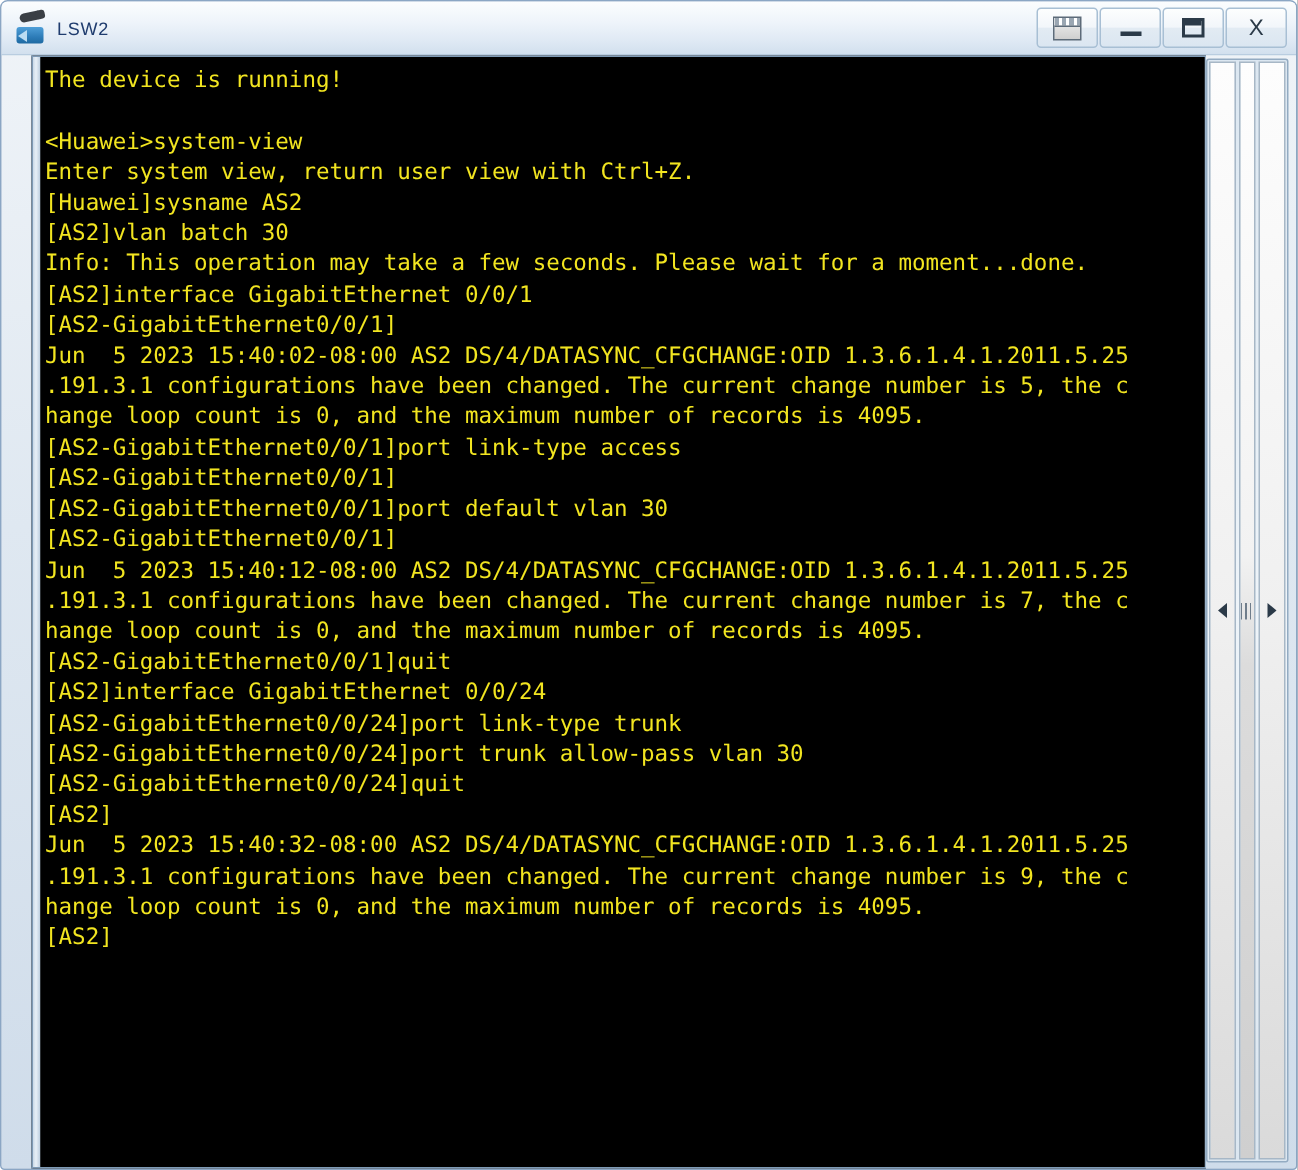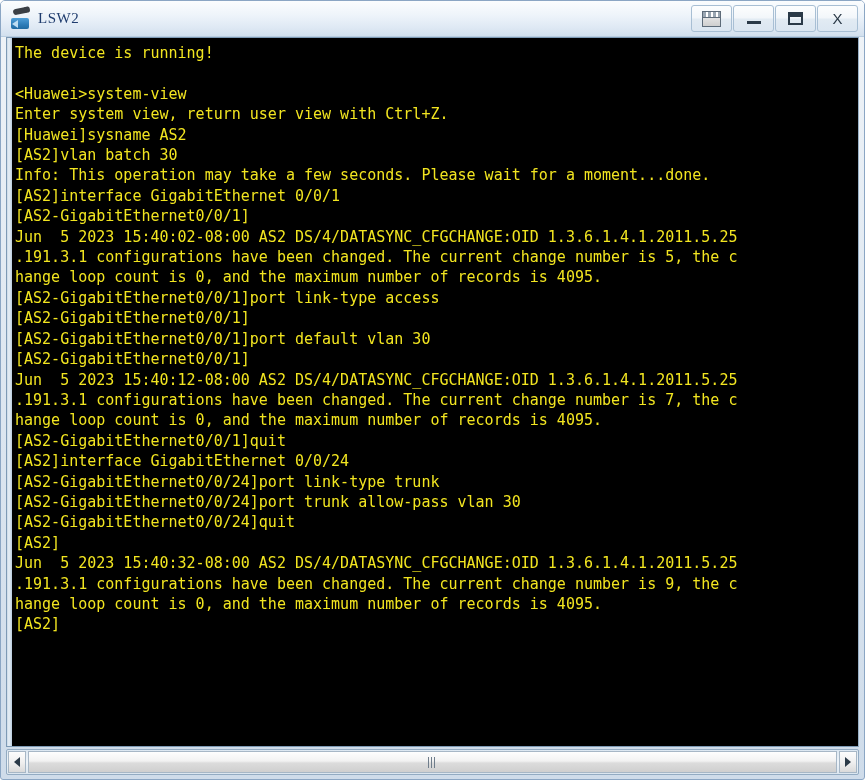--- a/index.html
+++ b/index.html
@@ -43,24 +43,24 @@
     box-sizing: border-box;
   }
   .title-icon {
     width: 22px;
     height: 22px;
     position: relative;
     flex: 0 0 22px;
     margin-right: 6px;
   }
   .title-text {
-    font-size: 15px;
+    font-size: 12px;
     color: #1f3c6e;
     letter-spacing: 0.5px;
-    font-family: Liberation Serif, serif;
+    font-family: Liberation Sans, sans-serif;
     white-space: nowrap;
   }
 
   .winbtns {
     position: absolute;
     right: 6px;
     top: 3px;
     display: flex;
     align-items: center;
     height: 29px;
@@ -152,24 +152,24 @@
     width: 0; height: 0;
     border-top: 4px solid transparent;
     border-bottom: 4px solid transparent;
     border-right: 6px solid #bcdcf2;
   }
 
   
   .client {
     flex: 1 1 auto;
     position: relative;
-    padding: 0 5px 0 5px;
-    box-sizing: border-box;
-    display: flex;
-    flex-direction: column;
+    padding: 0 5px 0 20px;
+    box-sizing: border-box;
+    display: flex;
+    flex-direction: row;
     min-height: 0;
   }
   .term-wrap {
     flex: 1 1 auto;
     position: relative;
     display: flex;
     min-height: 0;
     border: 1px solid #7e9ab5;
     border-right: 1px solid #9ab2c8;
     box-sizing: border-box;

